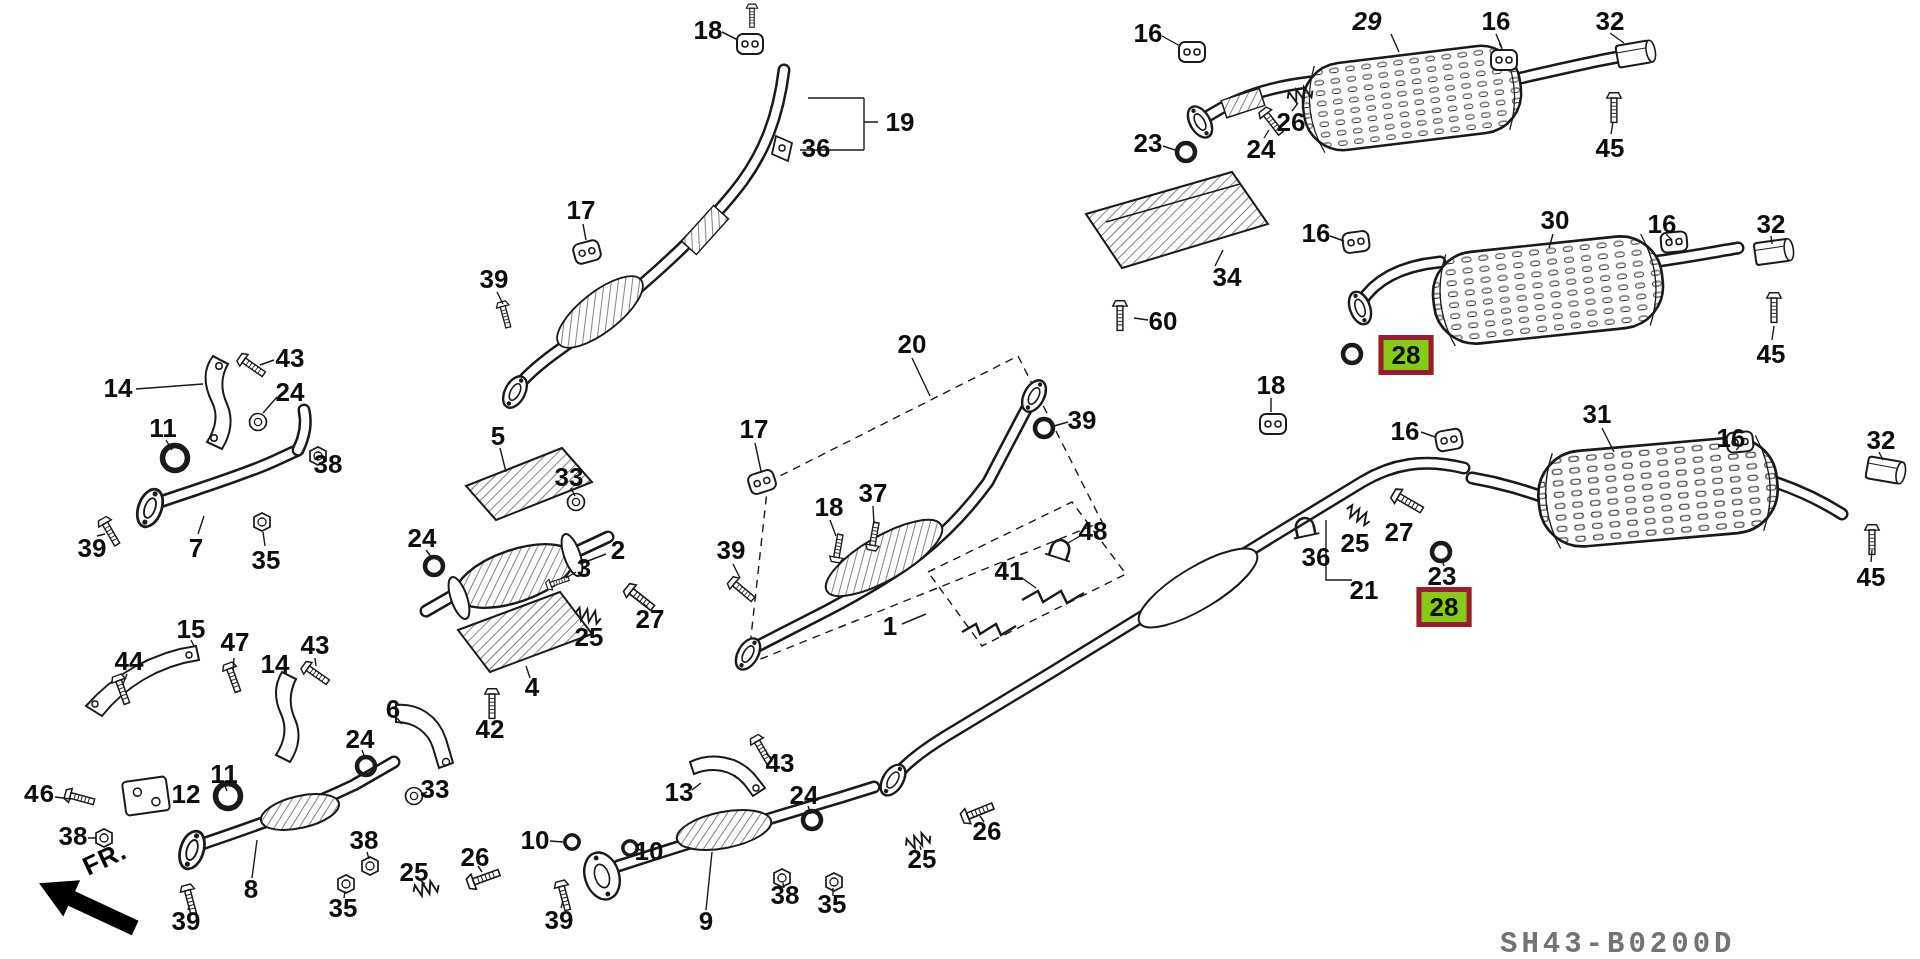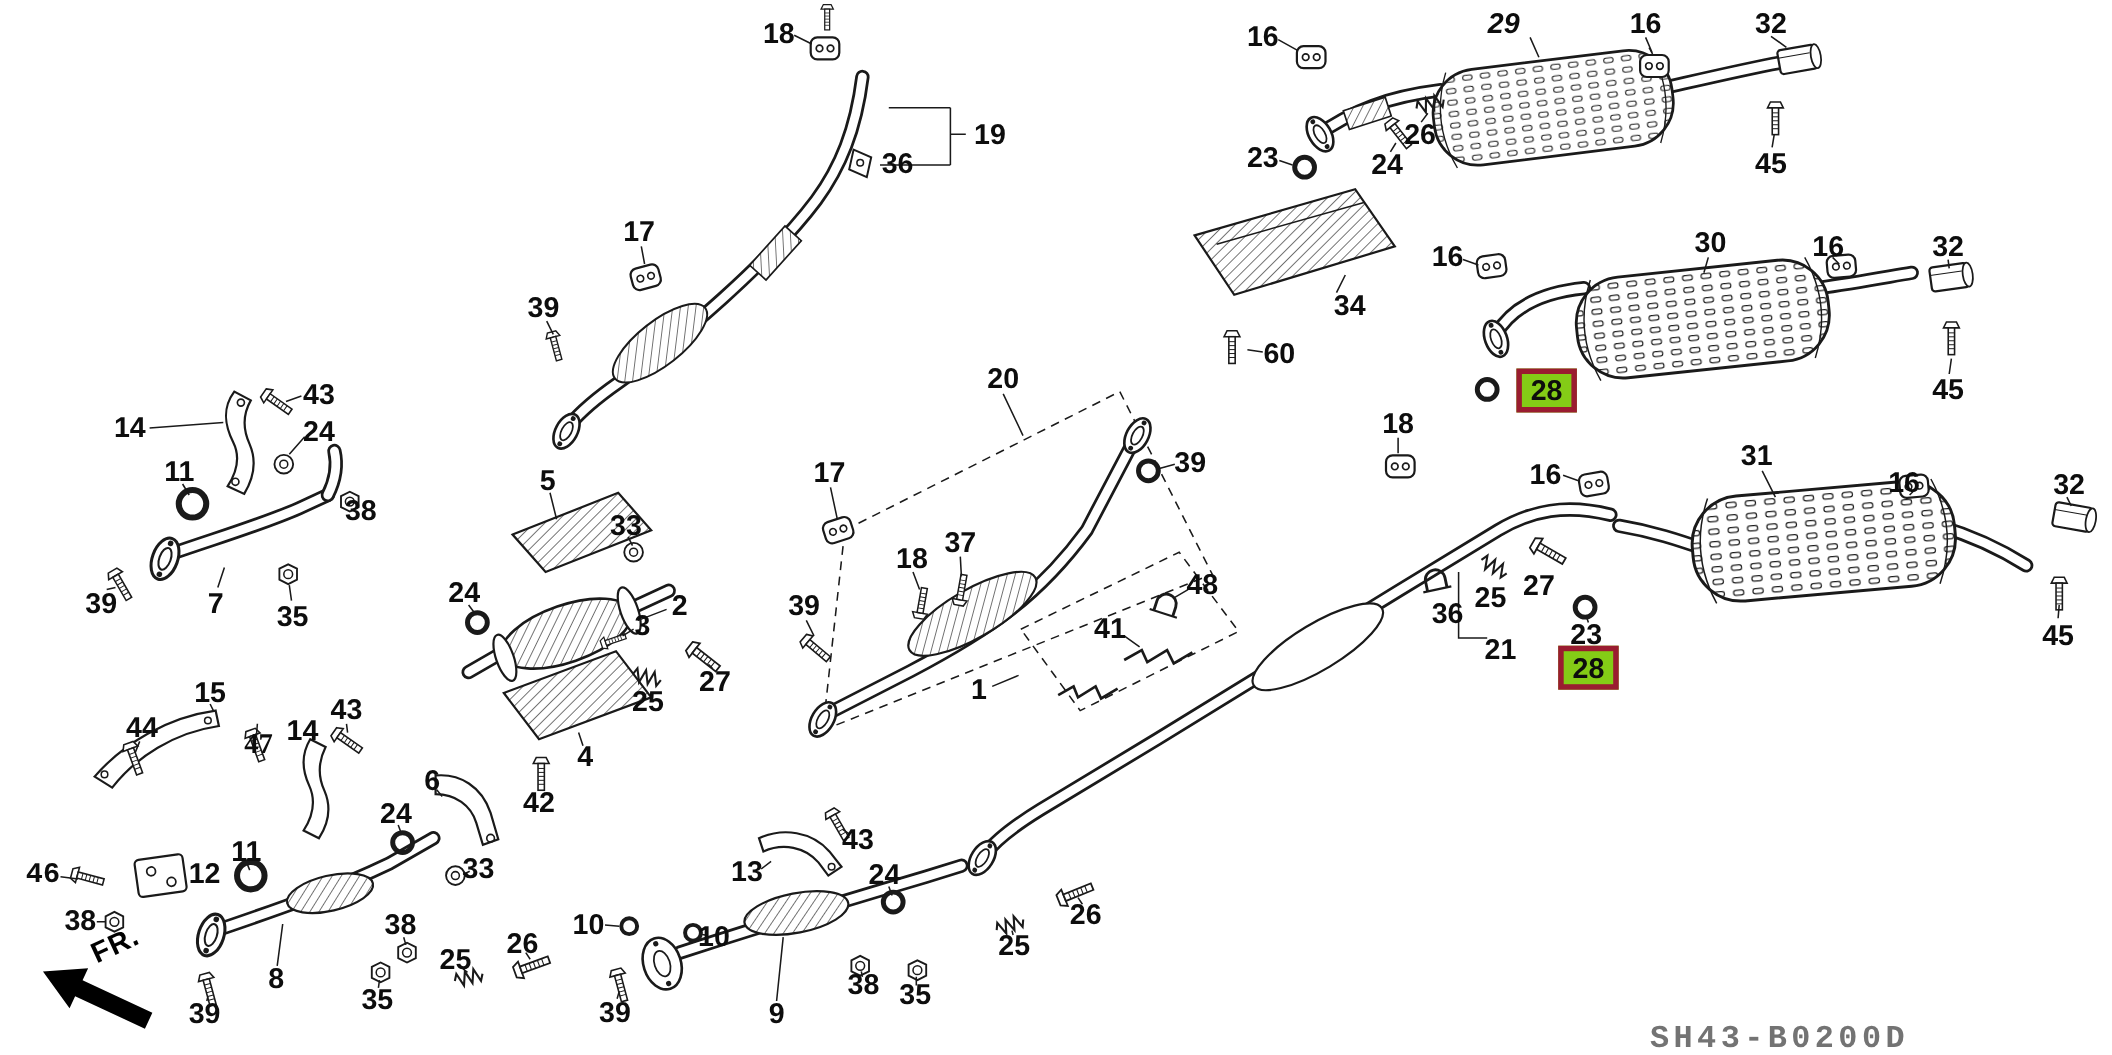--- a/index.html
+++ b/index.html
@@ -367,21 +367,21 @@
       <div class="part-label" style="left: 1009px; top: 571px;">41</div>
       <div class="part-label" style="left: 890px; top: 626px;">1</div>
       <div class="part-label" style="left: 1364px; top: 556px; margin-top: 34px;">21</div>
       <div class="part-label" style="left: 1316px; top: 557px;">36</div>
       <div class="part-label" style="left: 1355px; top: 543px;">25</div>
       <div class="part-label" style="left: 1399px; top: 532px;">27</div>
       <div class="part-label" style="left: 1442px; top: 576px;">23</div>
       <div class="part-label highlighted" style="left: 1444px; top: 607px;">28</div>
       <div class="part-label" style="left: 1871px; top: 577px;">45</div>
       <div class="part-label" style="left: 191px; top: 629px;">15</div>
-      <div class="part-label" style="left: 235px; top: 677px; font-family: Liberation Serif, serif;">47</div>
+      <div class="part-label" style="left: 235px; top: 642px;">47</div>
       <div class="part-label" style="left: 129px; top: 661px;">44</div>
       <div class="part-label" style="left: 275px; top: 664px;">14</div>
       <div class="part-label" style="left: 315px; top: 645px;">43</div>
       <div class="part-label" style="left: 39px; top: 795px; font-family: Liberation Mono, monospace;">46</div>
       <div class="part-label" style="left: 73px; top: 836px;">38</div>
       <div class="part-label" style="left: 186px; top: 794px;">12</div>
       <div class="part-label" style="left: 224px; top: 774px;">11</div>
       <div class="part-label" style="left: 393px; top: 709px;">6</div>
       <div class="part-label" style="left: 360px; top: 739px;">24</div>
       <div class="part-label" style="left: 435px; top: 789px;">33</div>

